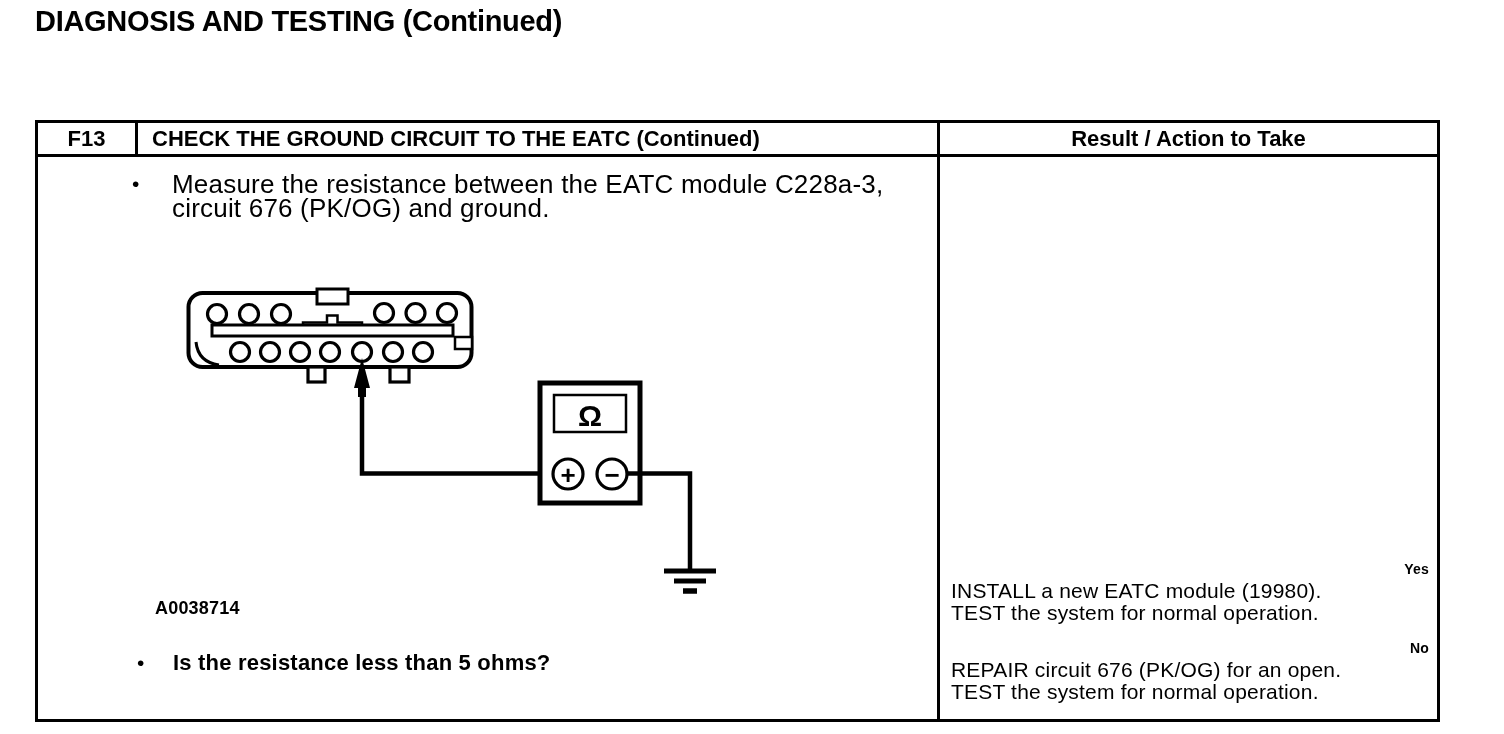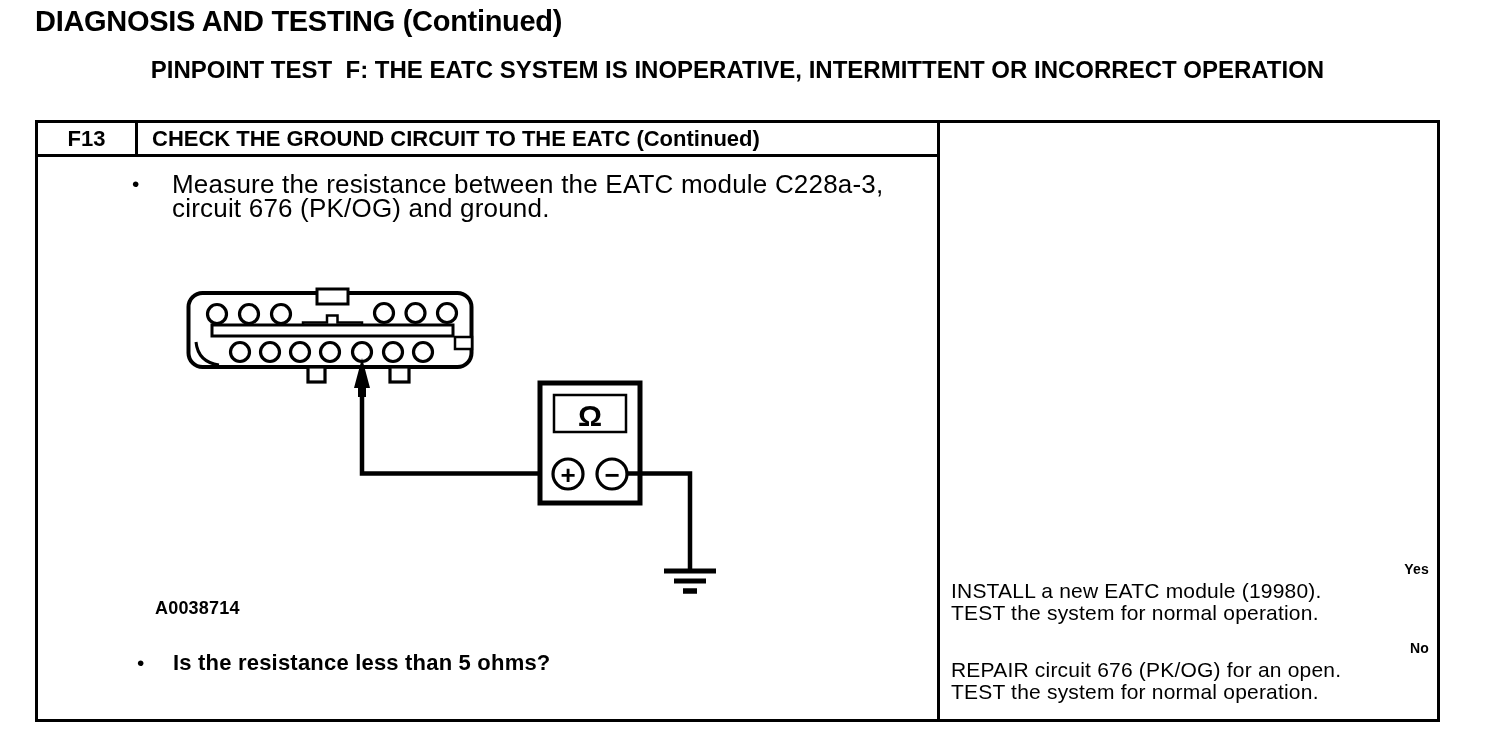--- a/index.html
+++ b/index.html
@@ -77,21 +77,20 @@
   svg text{font-family:"Liberation Sans","DejaVu Sans",sans-serif;}
 </style>
 </head>
 <body>
 
 <div class="page">
 
   <div class="doc-title">DIAGNOSIS AND TESTING (Continued)</div>
 
   <div class="doc-subtitle">
-    <div>PINPOINT TEST&nbsp; F: THE EATC SYSTEM IS INOPERATIVE, INTERMITTENT OR INCORRECT OPERATION</div>
   </div>
 
   <div class="pp-table">
 
     <div class="col-left">
 
       <div class="step-row">
         <div class="step-id">F13</div>
         <div class="step-title">CHECK THE GROUND CIRCUIT TO THE EATC (Continued)</div>
       </div>
@@ -161,20 +160,21 @@
 
         <div class="figure-id">A0038714</div>
 
         <span class="bullet" style="left:99px;top:494px;">•</span>
         <div class="question">Is the resistance less than 5 ohms?</div>
 
       </div>
     </div>
 
     <div class="col-right">
+      <div class="hdr-cell">Result / Action to Take</div>
       <div class="result-cell">
         <div class="result-label">Yes</div>
         <div>INSTALL a new EATC module (19980).</div>
         <div>TEST the system for normal operation.</div>
         <div class="result-label no-gap">No</div>
         <div>REPAIR circuit 676 (PK/OG) for an open.</div>
         <div>TEST the system for normal operation.</div>
       </div>
     </div>
 

